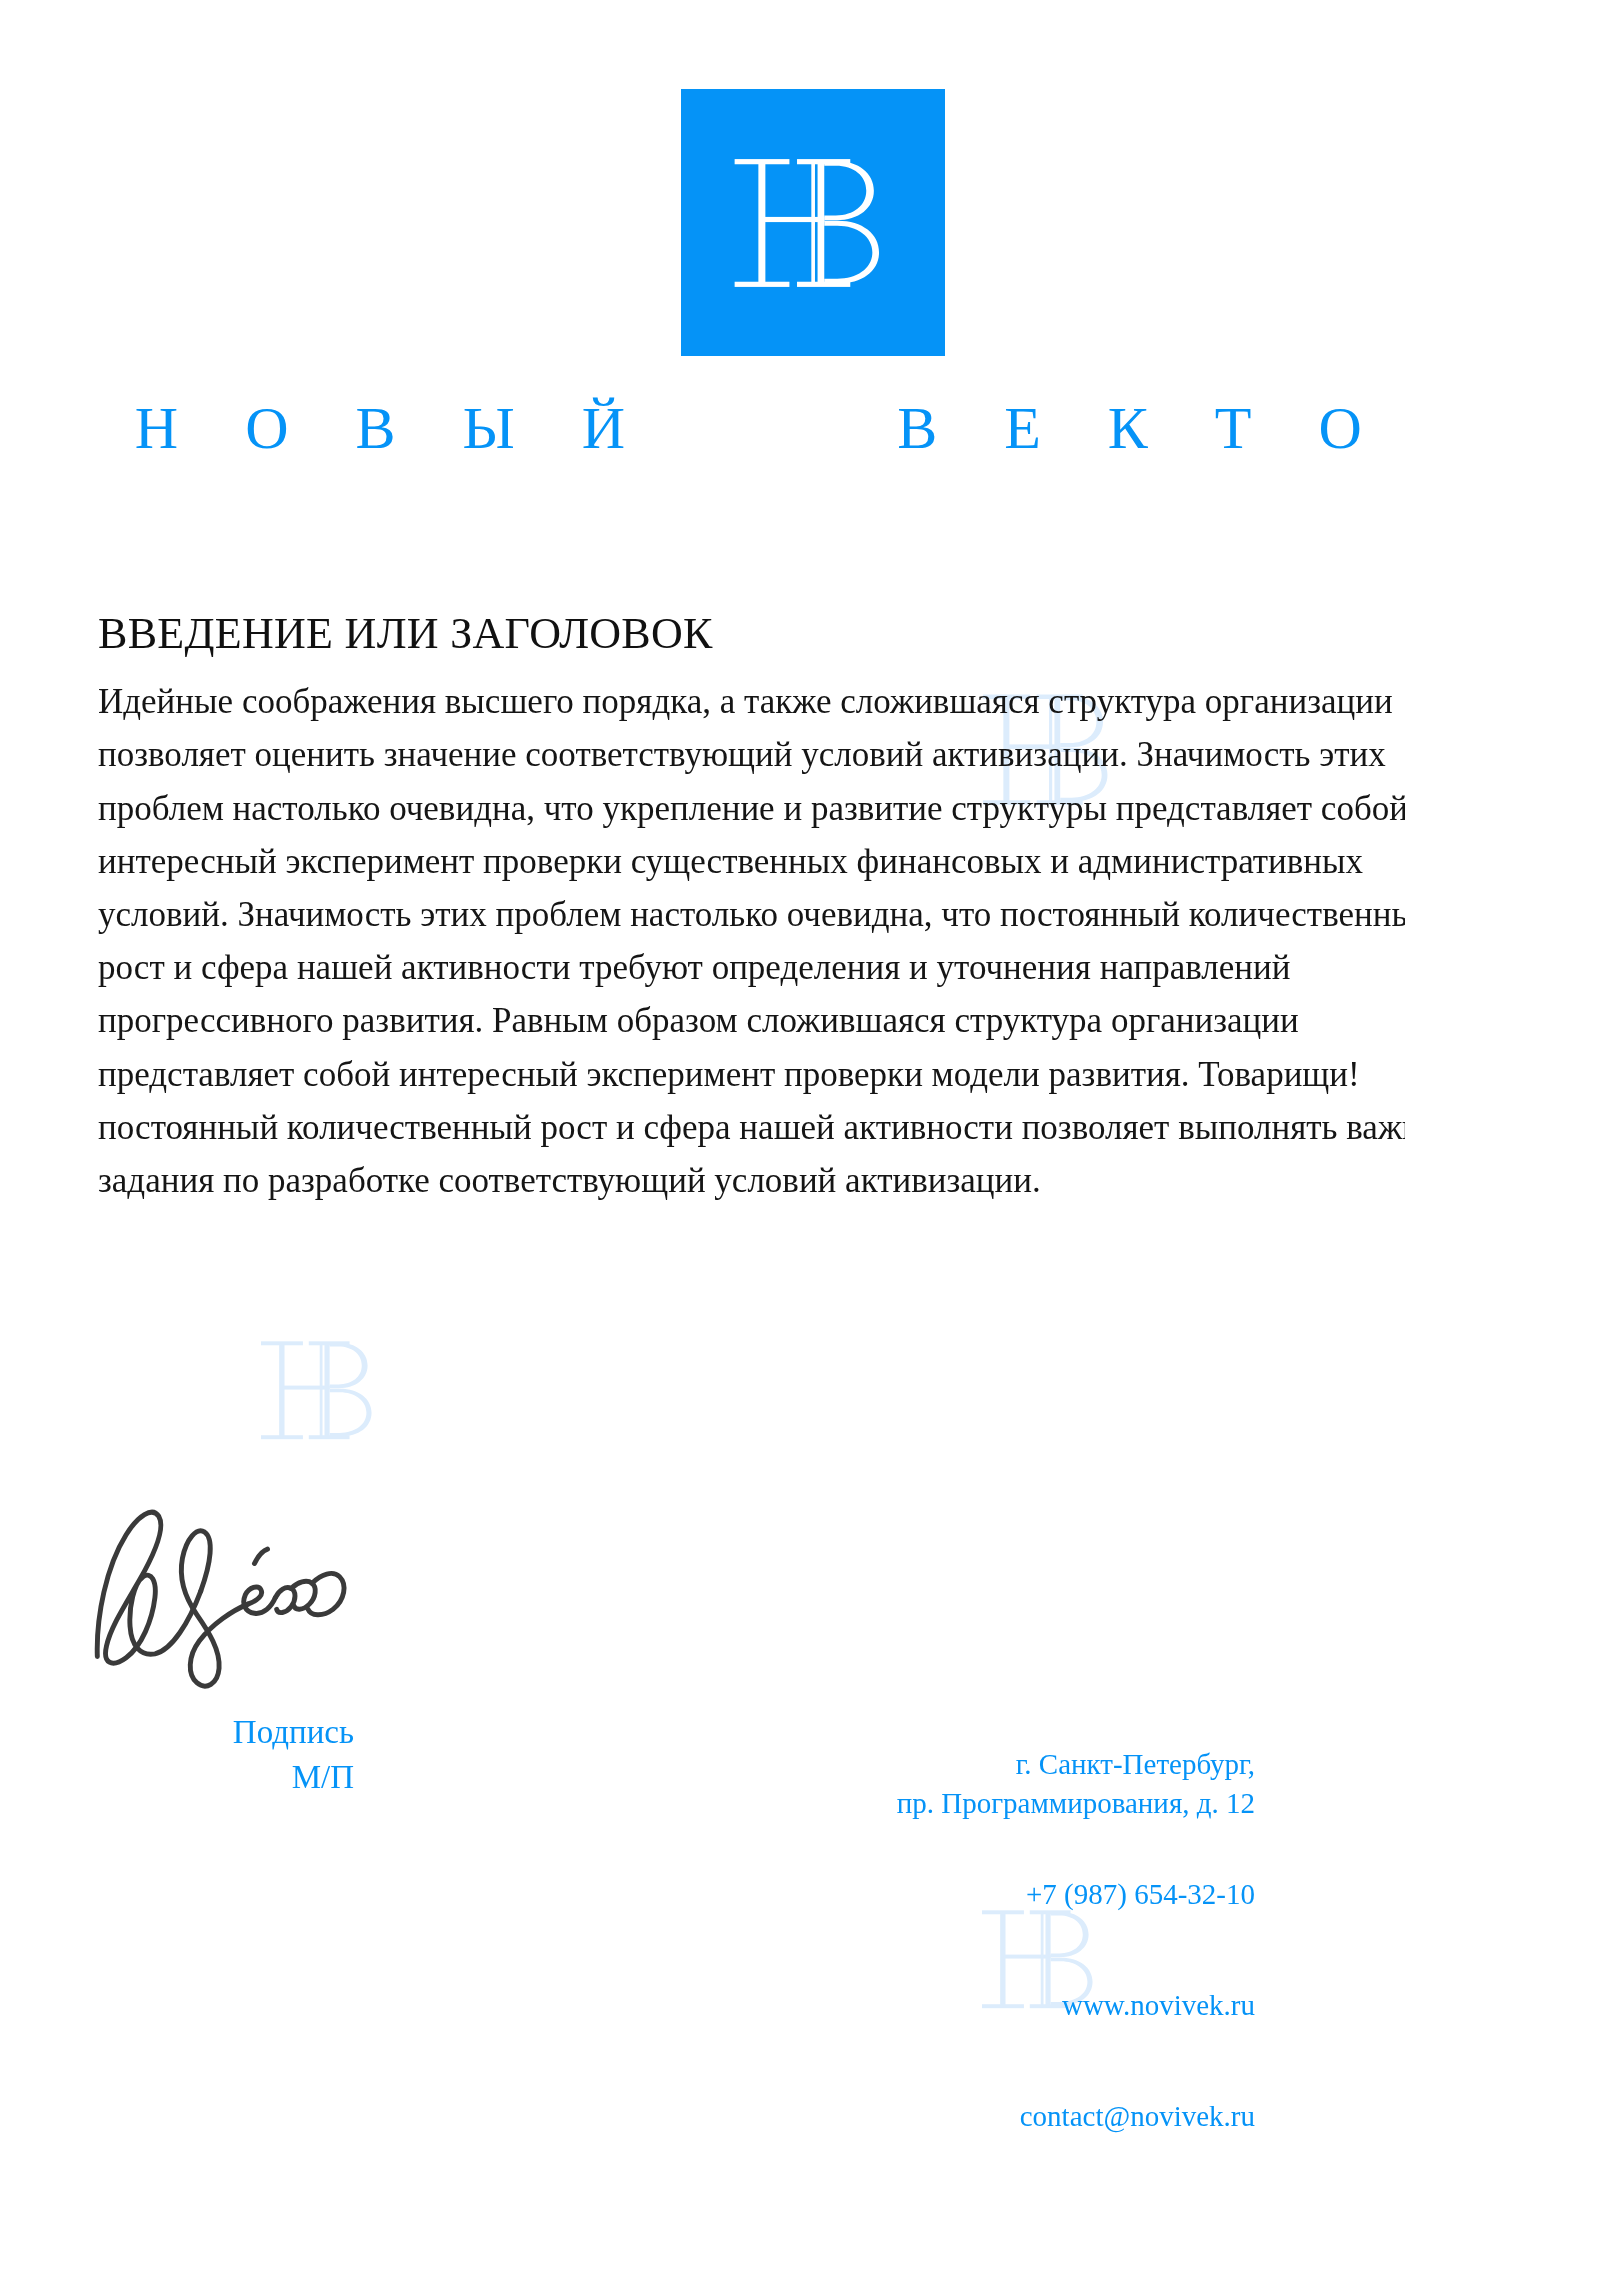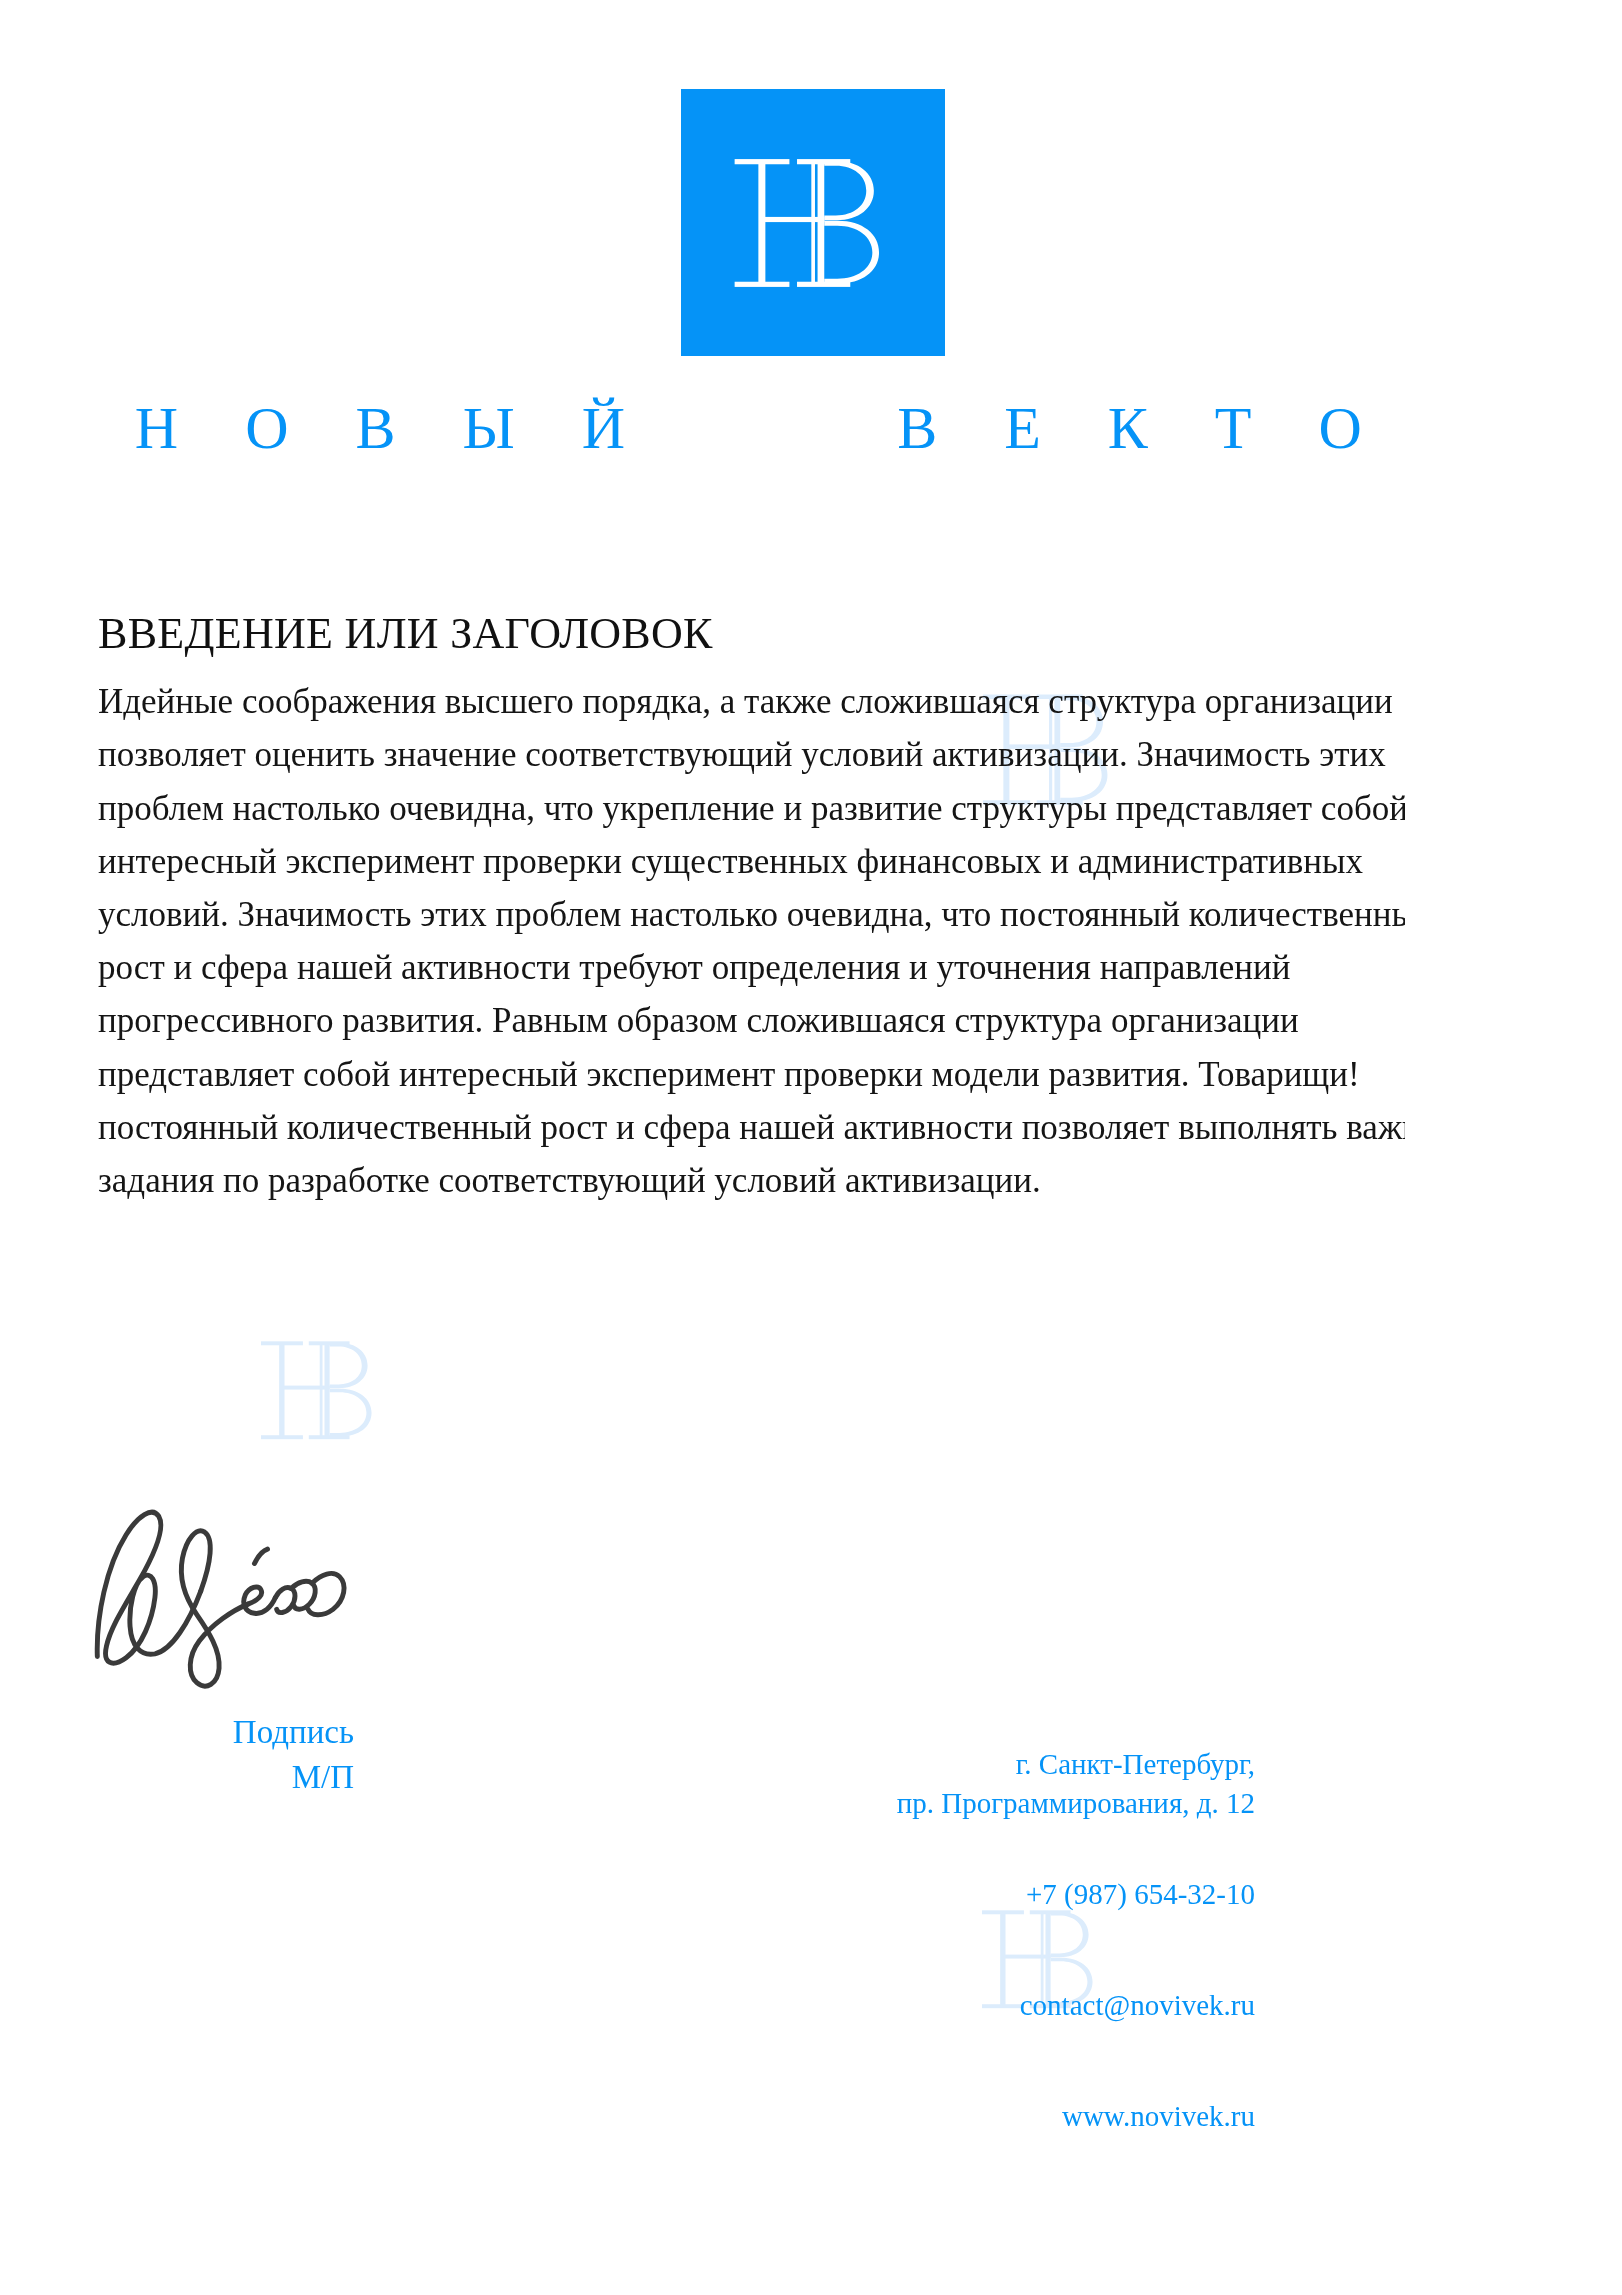--- a/index.html
+++ b/index.html
@@ -321,25 +321,25 @@
     <div class="contact-row">
       <span class="line">г. Санкт-Петербург,</span>
       <span class="line">пр. Программирования, д. 12</span>
     </div>
 
     <div class="contact-row">
       <span class="line">+7 (987) 654-32-10</span>
     </div>
 
     <div class="contact-row">
+      <span class="line">www.novivek.ru</span>
+    </div>
+
+    <div class="contact-row">
       <span class="line">contact@novivek.ru</span>
-    </div>
-
-    <div class="contact-row">
-      <span class="line">www.novivek.ru</span>
     </div>
   </div>
 
   <div class="icon-tab">
 
     <div class="icon-slot">
       <svg viewBox="0 0 24 24" xmlns="http://www.w3.org/2000/svg">
         <path fill="#ffffff" d="M12 2 C7.3 2 3.6 5.2 3.6 9.2 c0 1.9 0.9 3.6 2.3 4.9 L12 22 l6.1 -7.9 c1.4 -1.3 2.3 -3 2.3 -4.9 C20.4 5.2 16.7 2 12 2 z"></path>
         <ellipse cx="12" cy="9" rx="2.6" ry="2.3" fill="#0593F7"></ellipse>
       </svg>

